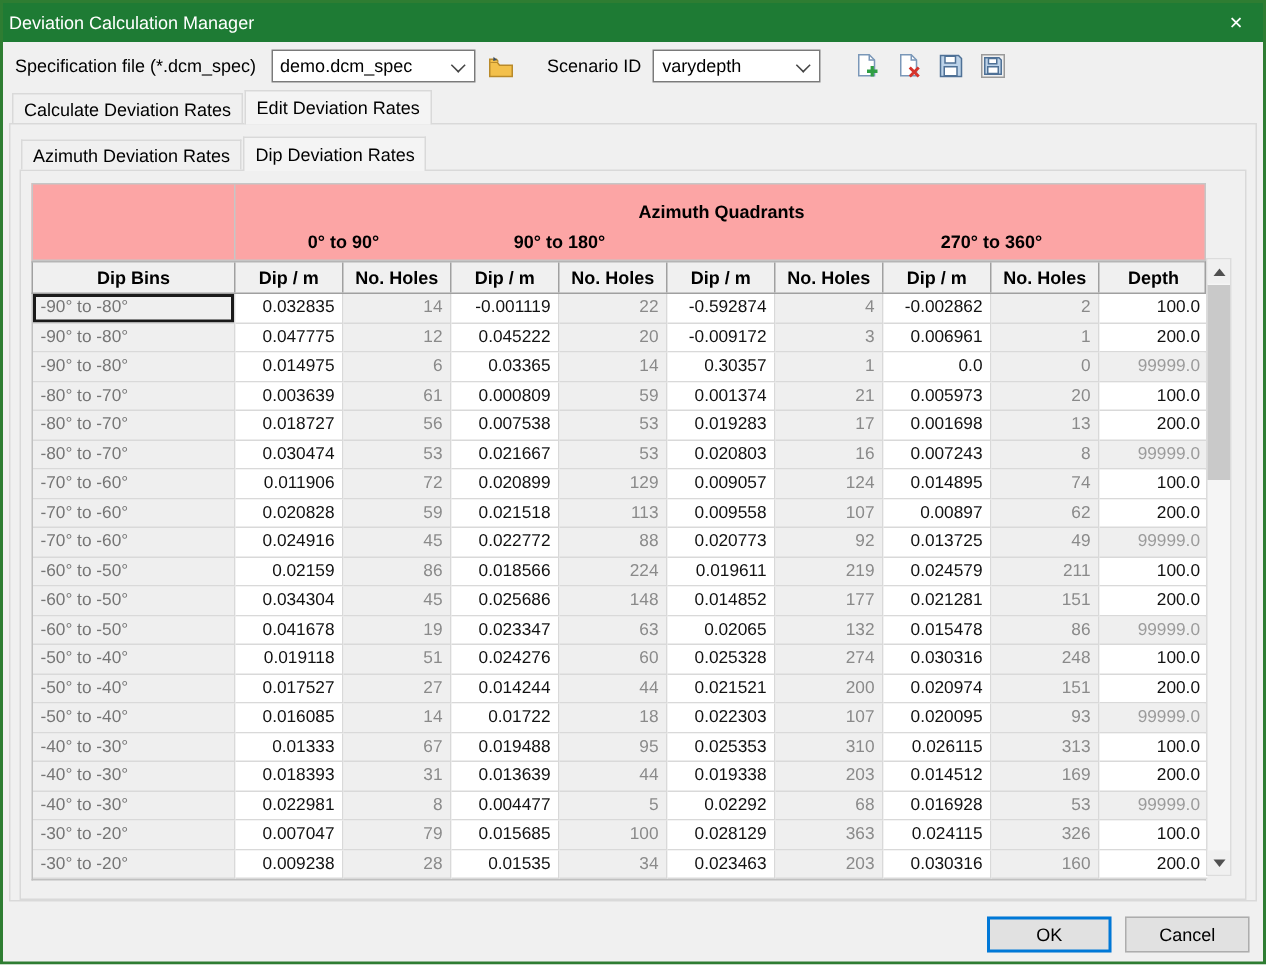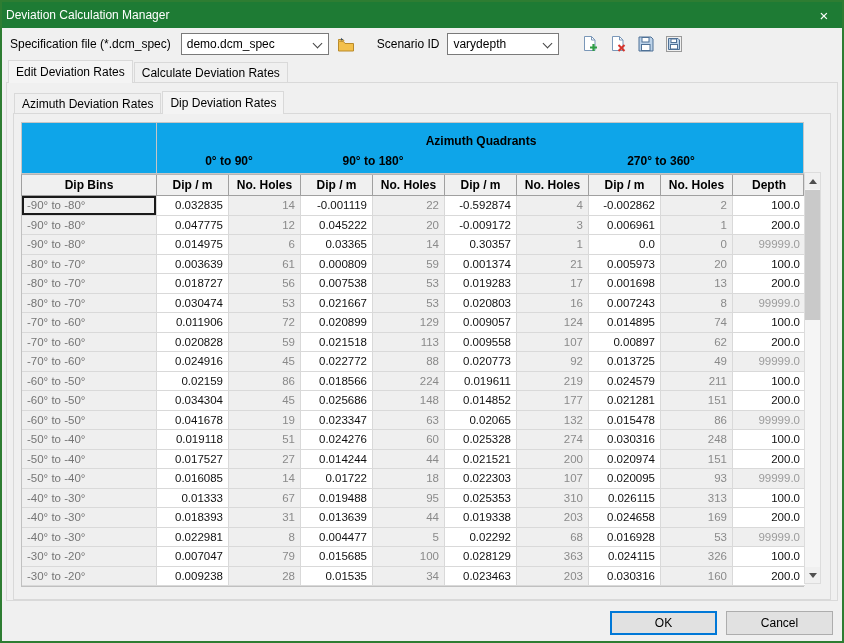--- a/index.html
+++ b/index.html
@@ -32,21 +32,21 @@
   .combo {
     height:22px; background:#fff; border:1px solid #7a7a7a;
     display:flex; align-items:center; font-size:12px;
     padding-left:5px; position:relative;
   }
   .combo .chev {
     position:absolute; right:7px; top:6px;
     width:7px; height:7px; border-right:1.4px solid #444; border-bottom:1.4px solid #444;
     transform:rotate(45deg);
   }
-  .combo.spec { width:148px; margin-left:4px; }
+  .combo.spec { width:136px; margin-left:4px; }
   .combo.scen { width:112px; margin-left:2px; }
   .icon-btn { width:22px; height:22px; display:flex; align-items:center; justify-content:center; }
   .tool-gap { width:8px; }
   
   .tabrow { display:flex; align-items:flex-end; padding-left:6px; position:relative; z-index:2; }
   .outer-tabrow { height:22px; flex:0 0 22px; }
   .tab {
     font-size:12px; padding:0 7px; height:20px; line-height:20px;
     background:#f0f0f0; border:1px solid #d9d9d9; border-bottom:none;
     margin-right:1px; color:#000;
@@ -67,21 +67,21 @@
     padding:8px 0 0 7px;
   }
   
   .grid-wrap { display:flex; align-items:flex-start; }
   .grid { width:783px; font-size:11.5px; }
   .cols { display:grid; grid-template-columns:135px repeat(9, 72px); }
   
   .band {
     display:grid; grid-template-columns:135px repeat(9, 72px);
     grid-template-rows:26px 24px;
-    border:1px solid #c6c6c6; background:#0ea5e9;
+    border:1px solid #c6c6c6; background:#fca5a5;
     width:783px;
   }
   .band .corner { grid-column:1; grid-row:1 / 3; border-right:1px solid #c6c6c6; }
   .band .group-title {
     grid-column:2 / 11; grid-row:1;
     display:flex; align-items:flex-end; justify-content:center;
     font-weight:bold; font-size:12px; padding-bottom:1px;
   }
   .band .quad { grid-row:2; display:flex; align-items:center; justify-content:center; font-weight:bold; font-size:12px; }
   .band .q0 { grid-column:2 / 4; }
@@ -120,21 +120,21 @@
   .tri-up { width:0; height:0; border-left:4px solid transparent; border-right:4px solid transparent; border-bottom:5px solid #505050; }
   .tri-down { width:0; height:0; border-left:4px solid transparent; border-right:4px solid transparent; border-top:5px solid #505050; }
   .vs-thumb { position:absolute; left:0; top:17px; width:15px; height:130px; background:#c9c9c9; }
   
   .footer {
     height:43px; flex:0 0 43px;
     display:flex; align-items:center; justify-content:flex-end;
     padding-right:9px; gap:9px;
   }
   .btn {
-    width:107px; height:24px; background:#e1e1e1; border:1px solid #adadad;
+    width:83px; height:24px; background:#e1e1e1; border:1px solid #adadad;
     font-size:12px; font-family:"Liberation Sans", sans-serif;
     display:flex; align-items:center; justify-content:center; color:#000;
   }
   .btn.default { border:2px solid var(--accent, #0078d7); background:#e5f1fb00; background:#e1e1e1; }
 </style>
 </head>
 <body>
 
 <div class="dialog">
 
@@ -188,22 +188,22 @@
       <svg width="16" height="16" viewBox="0 0 16 16">
         <rect x="0.5" y="0.5" width="15" height="15" fill="none" stroke="#9a9a9a"></rect>
         <path d="M2.5 2.5 h9.5 l1.5 1.5 v9.5 h-11 z" fill="#bcd2e8" stroke="#4f7196"></path>
         <rect x="5" y="3" width="5.5" height="3.5" fill="#fff" stroke="#4f7196"></rect>
         <rect x="4.5" y="8.5" width="7" height="4.5" fill="#fff" stroke="#4f7196"></rect>
       </svg>
     </div>
   </div>
 
   <div class="tabrow outer-tabrow">
+    <div class="tab">Calculate Deviation Rates</div>
     <div class="tab active">Edit Deviation Rates</div>
-    <div class="tab">Calculate Deviation Rates</div>
   </div>
 
   <div class="outer-page">
 
     <div class="tabrow inner-tabrow">
       <div class="tab">Azimuth Deviation Rates</div>
       <div class="tab active">Dip Deviation Rates</div>
     </div>
 
     <div class="inner-page">
@@ -425,21 +425,21 @@
                 <div class="cell depth">100.0</div>
               </div>
               <div class="grid-row">
                 <div class="cell bin">-40° to -30°</div>
                 <div class="cell dip">0.018393</div>
                 <div class="cell holes">31</div>
                 <div class="cell dip">0.013639</div>
                 <div class="cell holes">44</div>
                 <div class="cell dip">0.019338</div>
                 <div class="cell holes">203</div>
-                <div class="cell dip">0.024658</div>
+                <div class="cell dip">0.014512</div>
                 <div class="cell holes">169</div>
                 <div class="cell depth">200.0</div>
               </div>
               <div class="grid-row">
                 <div class="cell bin">-40° to -30°</div>
                 <div class="cell dip">0.022981</div>
                 <div class="cell holes">8</div>
                 <div class="cell dip">0.004477</div>
                 <div class="cell holes">5</div>
                 <div class="cell dip">0.02292</div>

